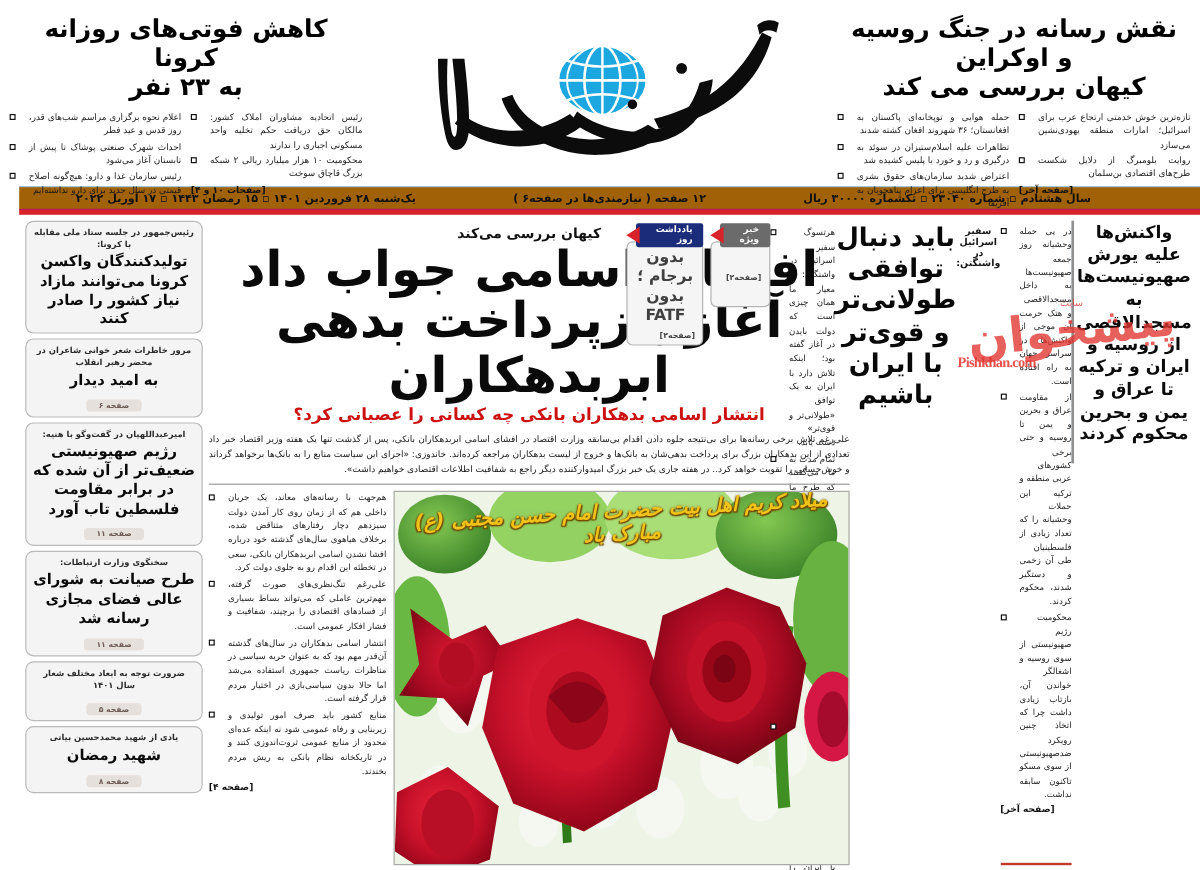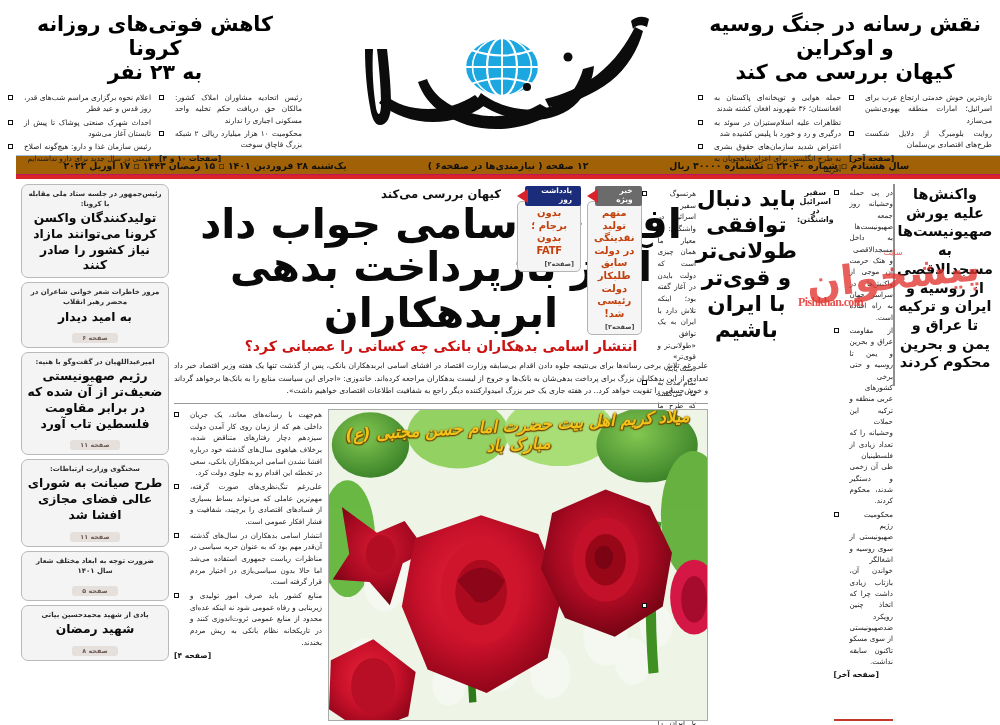--- a/index.html
+++ b/index.html
@@ -152,21 +152,21 @@
   .tab-gray{background:#6b6b6b;}
   .tab-arrow{
     width:0;height:0;border-top:7px solid transparent;border-bottom:7px solid transparent;
     border-right:11px solid #d8232a;margin-right:-3px;
   }
   .lbox-body{
     border:1px solid #b4b4b4;border-radius:5px;background:#f5f5f5;margin-top:-2px;
     padding:5px 6px 3px 6px;box-sizing:border-box;text-align:center;min-height:55px;
     display:flex;flex-direction:column;justify-content:center;
   }
-  .lbox-title{font-size:10px;font-weight:bold;line-height:1.26;color:#c2410c;letter-spacing:-0.3px;}
+  .lbox-title{font-size:13px;font-weight:bold;line-height:1.26;color:#404040;letter-spacing:-0.3px;}
   .lbox-page{font-size:6.5px;color:#444;text-align:right;margin-top:3px;font-weight:bold;}
 
   
   .watermark{
     position:absolute;right:12px;top:248px;width:190px;pointer-events:none;
     z-index:40;
   }
   .wm-fa{
     font-size:40px;font-weight:bold;color:#e2342f;opacity:.78;
     text-align:center;line-height:.9;letter-spacing:-2px;
@@ -307,21 +307,21 @@
       </div>
 
       <div class="card">
         <div class="kicker">امیرعبداللهیان در گفت‌وگو با هنیه:</div>
         <div class="ctitle">رژیم صهیونیستی ضعیف‌تر از آن شده که در برابر مقاومت فلسطین تاب آورد</div>
         <div class="cpage">صفحه ۱۱</div>
       </div>
 
       <div class="card">
         <div class="kicker">سخنگوی وزارت ارتباطات:</div>
-        <div class="ctitle">طرح صیانت به شورای عالی فضای مجازی افشا شد</div>
+        <div class="ctitle">طرح صیانت به شورای عالی فضای مجازی رسانه شد</div>
         <div class="cpage">صفحه ۱۱</div>
       </div>
 
       <div class="card">
         <div class="kicker">ضرورت توجه به ابعاد مختلف شعار سال ۱۴۰۱</div>
         <div class="cpage">صفحه ۵</div>
       </div>
 
       <div class="card">
         <div class="kicker">یادی از شهید محمدحسین بیاتی</div>
@@ -569,21 +569,20 @@
             <div class="lbox-page">[صفحه۲]</div>
           </div>
         </div>
 
         <div class="lbox">
           <div class="lbox-tab">
             <span class="tab-lbl tab-gray">خبر ویژه</span>
             <span class="tab-arrow"></span>
           </div>
           <div class="lbox-body">
-            <div class="lbox-title">متهم تولید نقدینگی در دولت سابق طلبکار دولت رئیسی شد!</div>
             <div class="lbox-page">[صفحه۲]</div>
           </div>
         </div>
       </div>
     </div>
   </div>
 
   <div class="watermark">
     <div class="wm-small">سایت</div>
     <div class="wm-fa">پیشخوان</div>

